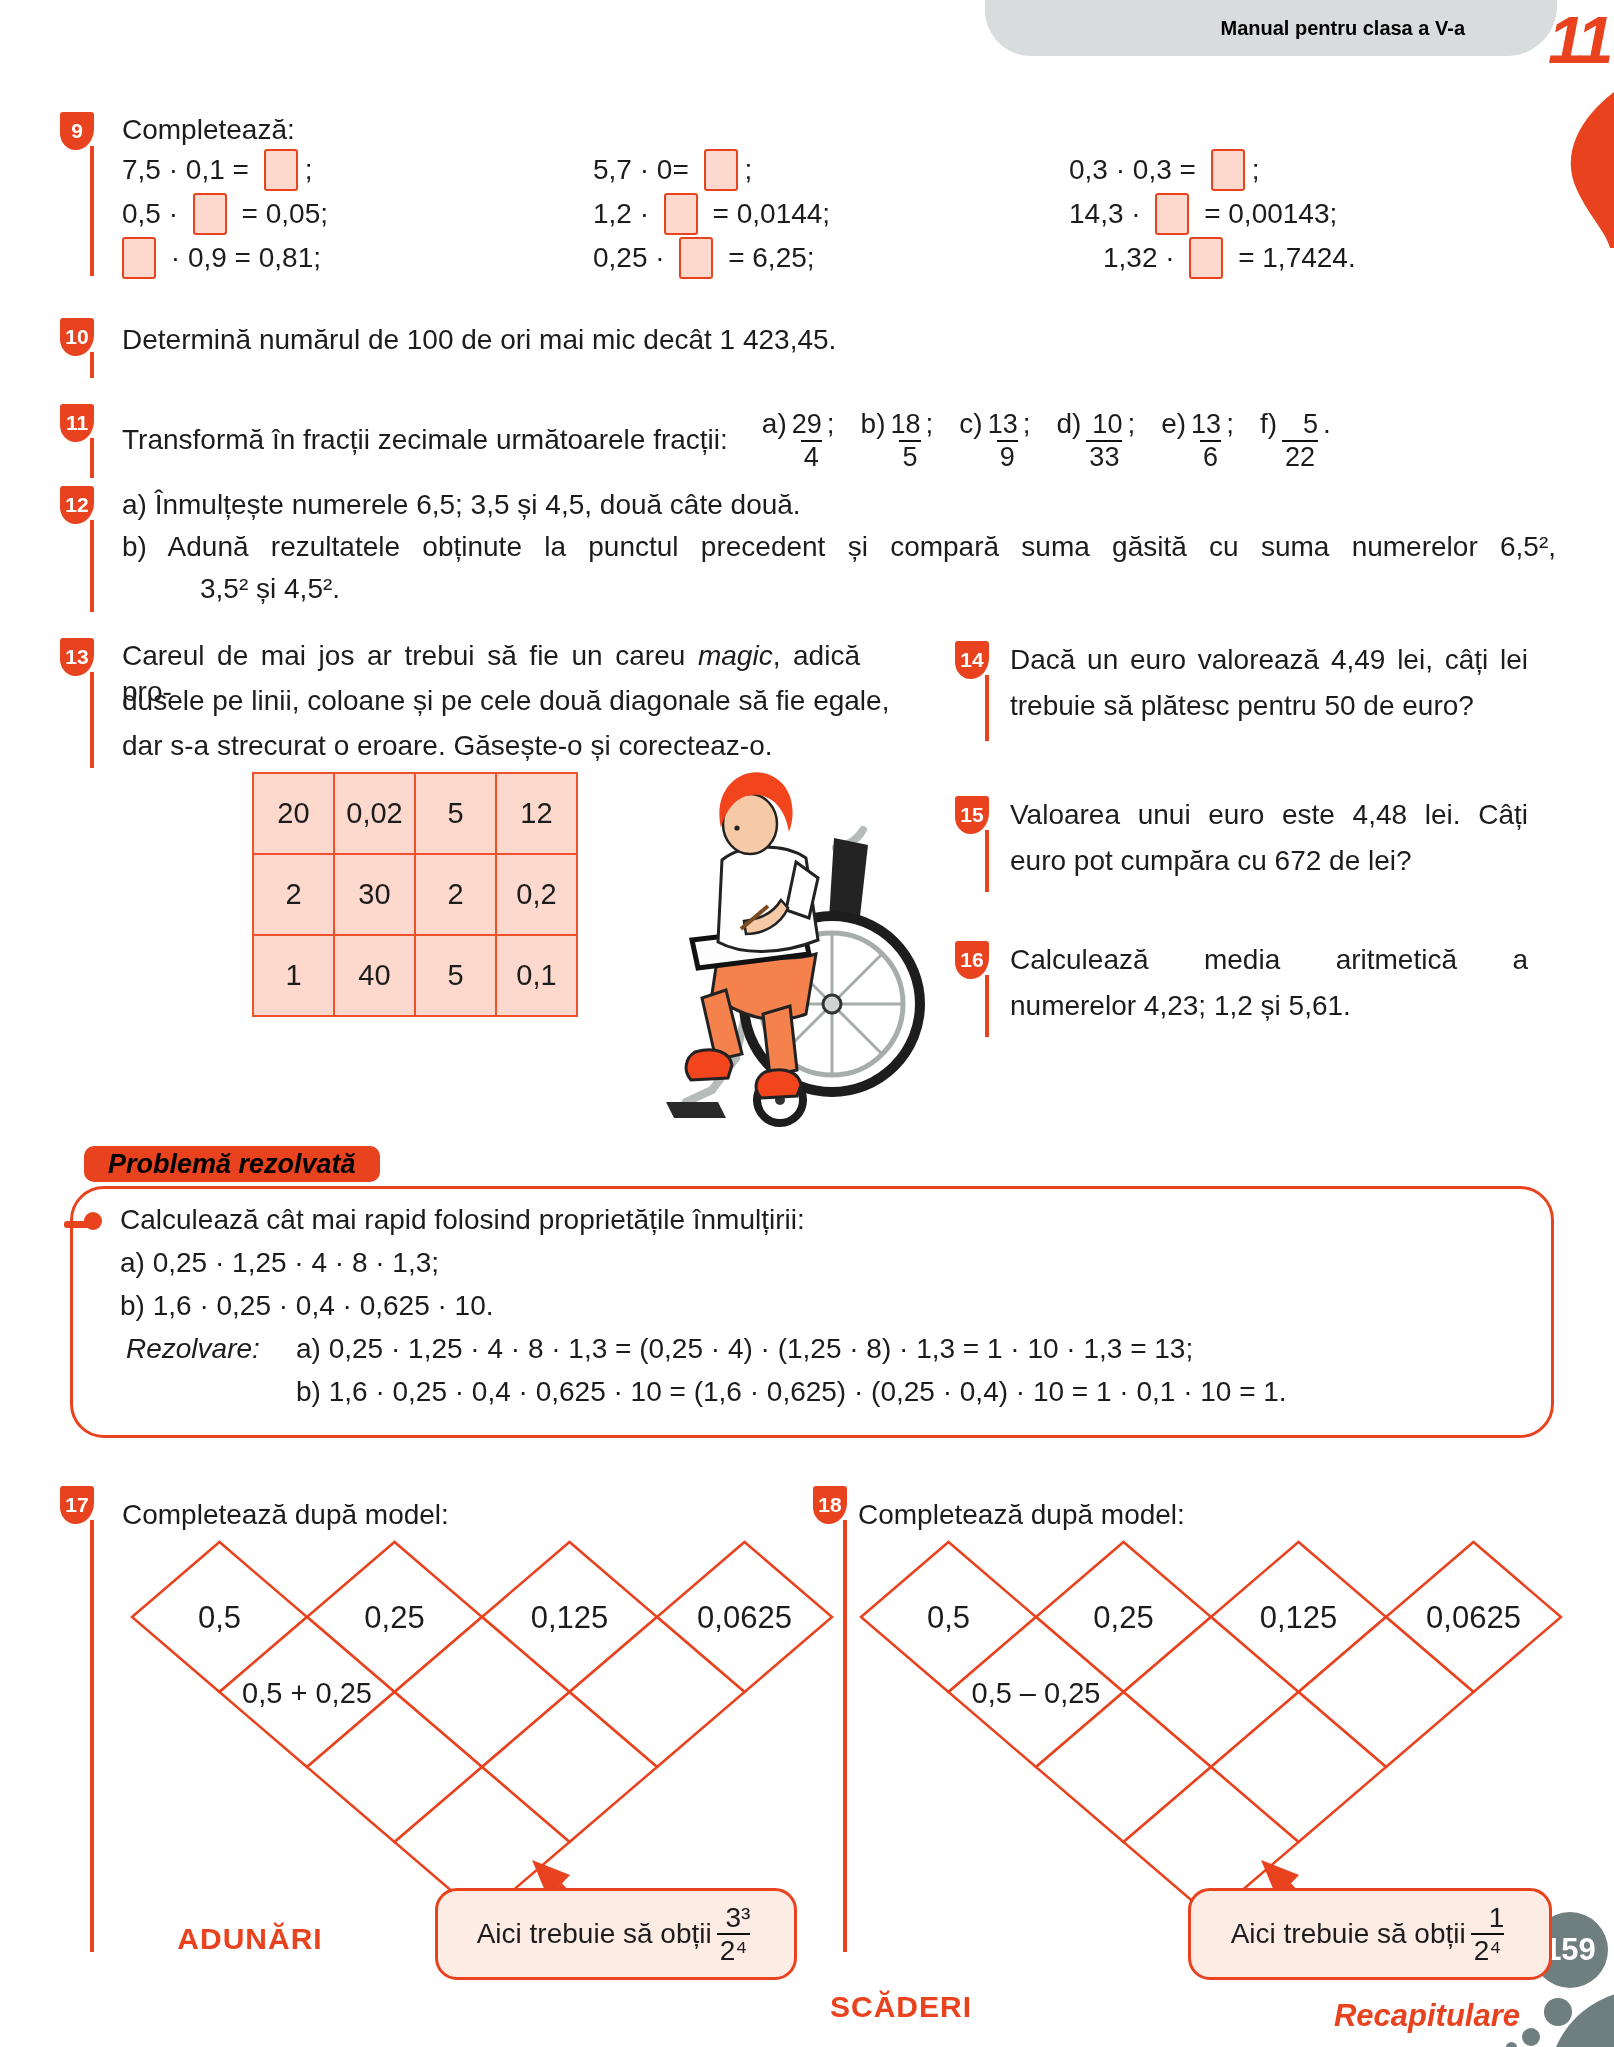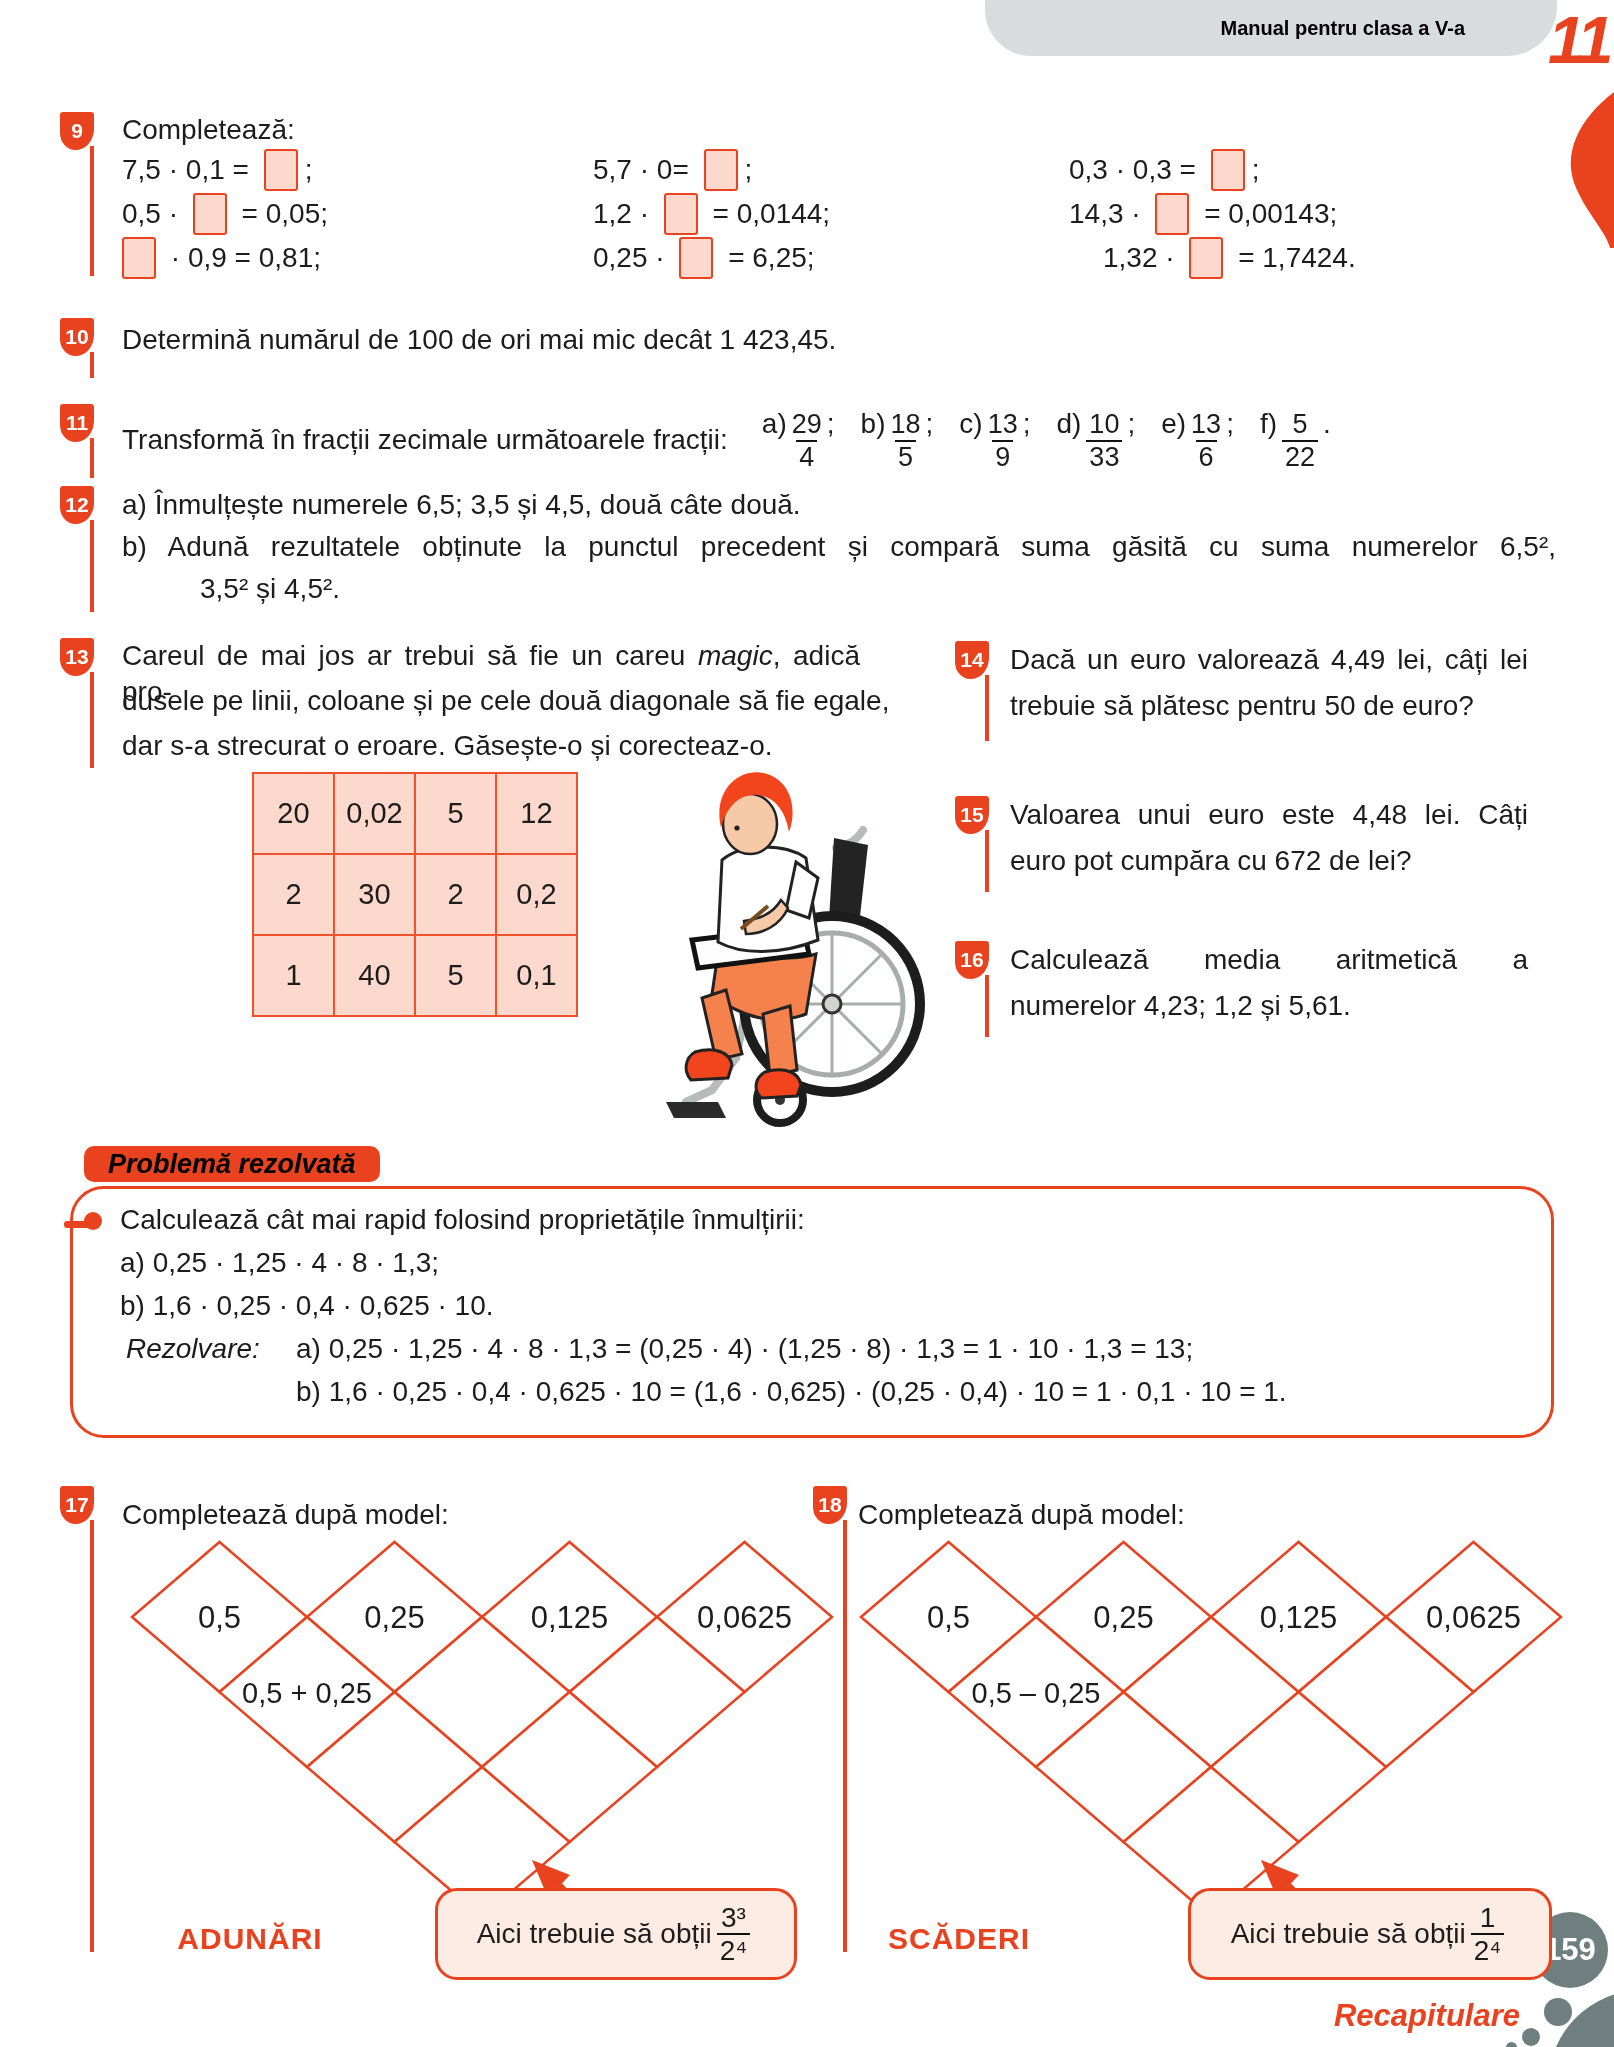--- a/index.html
+++ b/index.html
@@ -13,21 +13,21 @@
   .exline{position:absolute;width:3.5px;background:#e9421e;}
   
   .t28{font-size:28px;line-height:36px;}
   .jl{text-align:justify;text-align-last:justify;}
   .it{font-style:italic;}
   
   .eq{position:absolute;display:flex;align-items:center;height:44px;font-size:28px;white-space:pre;}
   .box{display:inline-block;width:30px;height:38px;background:#fcd9cc;
        border:2.5px solid #e9421e;border-radius:3px;margin:0 7px;}
   
-  .frac{display:inline-flex;flex-direction:column;align-items:center;line-height:1.12;
+  .frac{display:inline-flex;flex-direction:column;align-items:flex-end;line-height:1.12;
         font-size:27px;margin:0 5px;}
   .frac .den{border-top:2.5px solid #111;padding:0 3px;}
   .fr-row{position:absolute;display:flex;align-items:center;font-size:28px;}
   
   .magic{position:absolute;left:252px;top:772px;border-collapse:collapse;border:1px solid #0f766e;}
   .magic td{width:77px;height:77px;text-align:center;font-size:29px;background:#fcd9cc;
             border:2.5px solid #ef512b;}
   
   .solvedbox{position:absolute;left:70px;top:1186px;width:1478px;height:246px;
              border:3.5px solid #e9421e;border-radius:34px;background:#fff;}
@@ -304,21 +304,21 @@
       <text class="small" x="175" y="161">0,5 – 0,25</text>
     </svg>
 
     <div class="callout" style="left:1188px;top:1888px;width:358px;">
       <span>Aici trebuie să obții</span>
       <span class="frac" style="font-size:28px;">
           <span>1</span>
           <span class="den">2⁴</span>
         </span>
     </div>
-    <div class="oplabel" style="left:830px;top:1922px;width:200px;text-align:right;">SCĂDERI</div>
+    <div class="oplabel" style="left:830px;top:1990px;width:200px;text-align:left;">SCĂDERI</div>
   </section>
 
   <footer>
     <div class="circle159">
         <span>159</span>
       </div>
     <div class="bub" style="left:1544px;top:1998px;width:28px;height:28px;"></div>
     <div class="bub" style="left:1522px;top:2028px;width:18px;height:18px;"></div>
     <div class="bub" style="left:1506px;top:2042px;width:11px;height:11px;"></div>
     <div class="bub" style="left:1548px;top:1990px;width:190px;height:190px;"></div>

